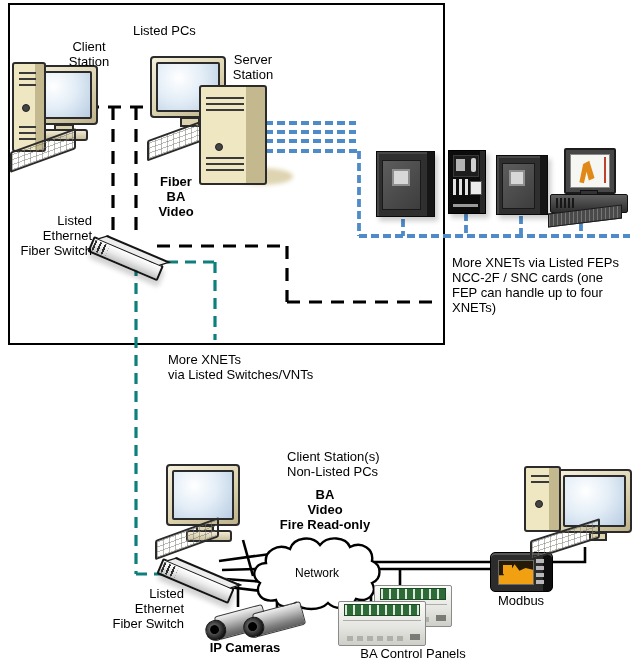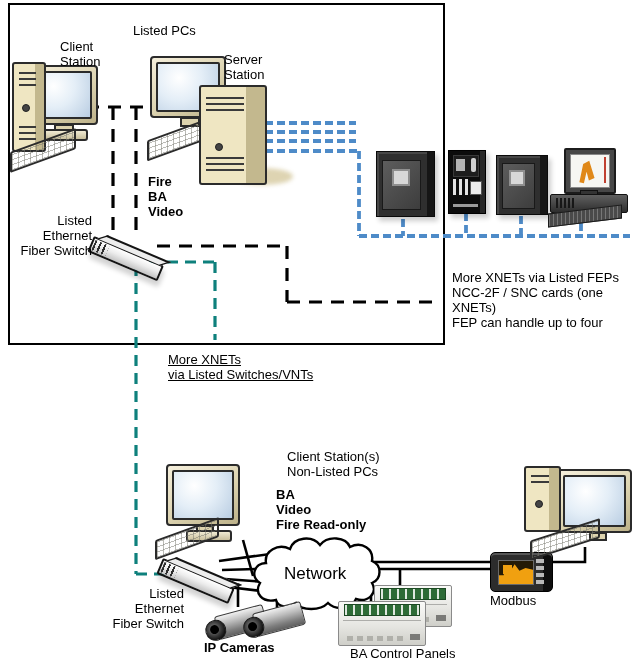--- a/index.html
+++ b/index.html
@@ -1,23 +1,23 @@
 <!DOCTYPE html>
 <html><head>
 <meta charset="utf-8">
 <style>
   html,body{margin:0;padding:0;background:#fff;}
   #canvas{position:relative;width:634px;height:664px;background:#fff;overflow:hidden;
           font-family:"Liberation Sans",sans-serif;color:#000;}
   
   .lbl{position:absolute;font-size:13px;line-height:15px;white-space:nowrap;z-index:5;}
-  .lbl.center{text-align:left;}
+  .lbl.center{text-align:center;}
   .lbl.right{text-align:right;}
   .lbl.bold{font-weight:bold;}
-  .lbl.small{font-size:17px;}
+  .lbl.small{font-size:12px;}
   
   #listed-box{position:absolute;left:8px;top:3px;width:433px;height:338px;border:2px solid #000;z-index:0;}
   
   #lines{position:absolute;left:0;top:0;z-index:1;pointer-events:none;}
   
   #cloud{position:absolute;left:250px;top:533px;z-index:2;}
   
   .mon{position:absolute;background:linear-gradient(150deg,#f5efdc 0%,#dcd3b0 55%,#bdb28a 100%);
        border:2px solid #2b2b2b;border-radius:4px;padding:4px;box-sizing:border-box;z-index:3;}
   .scr{width:100%;height:100%;background:radial-gradient(circle at 35% 30%,#ffffff 0%,#e4eef7 45%,#b9cde2 100%);
@@ -263,40 +263,40 @@
     <div>Client</div>
     <div>Station</div>
   </div>
 
   <div class="lbl center" style="left:224px;top:52px;width:58px;">
     <div>Server</div>
     <div>Station</div>
   </div>
 
   <div class="lbl center bold" style="left:148px;top:174px;width:56px;">
-    <div>Fire</div>
+    <div>Fiber</div>
     <div>BA</div>
     <div>Video</div>
   </div>
 
 
   <div class="lbl right" style="left:0px;top:213px;width:92px;">
     <div>Listed</div>
     <div>Ethernet</div>
     <div>Fiber Switch</div>
   </div>
 
-  <div class="lbl" style="left:452px;top:270px;">
+  <div class="lbl" style="left:452px;top:255px;">
     <div>More XNETs via Listed  FEPs</div>
     <div>NCC-2F / SNC cards (one</div>
+    <div>FEP can handle up to four</div>
     <div>XNETs)</div>
-    <div>FEP can handle up to four</div>
-  </div>
-
-  <div class="lbl" style="left:168px;top:352px;text-decoration:underline;">
+  </div>
+
+  <div class="lbl" style="left:168px;top:352px;">
     <div>More XNETs</div>
     <div>via Listed Switches/VNTs</div>
   </div>
 
   <div class="lbl" style="left:287px;top:449px;">
     <div>Client Station(s)</div>
     <div>Non-Listed PCs</div>
   </div>
 
   <div class="lbl center bold" style="left:276px;top:487px;width:98px;">

